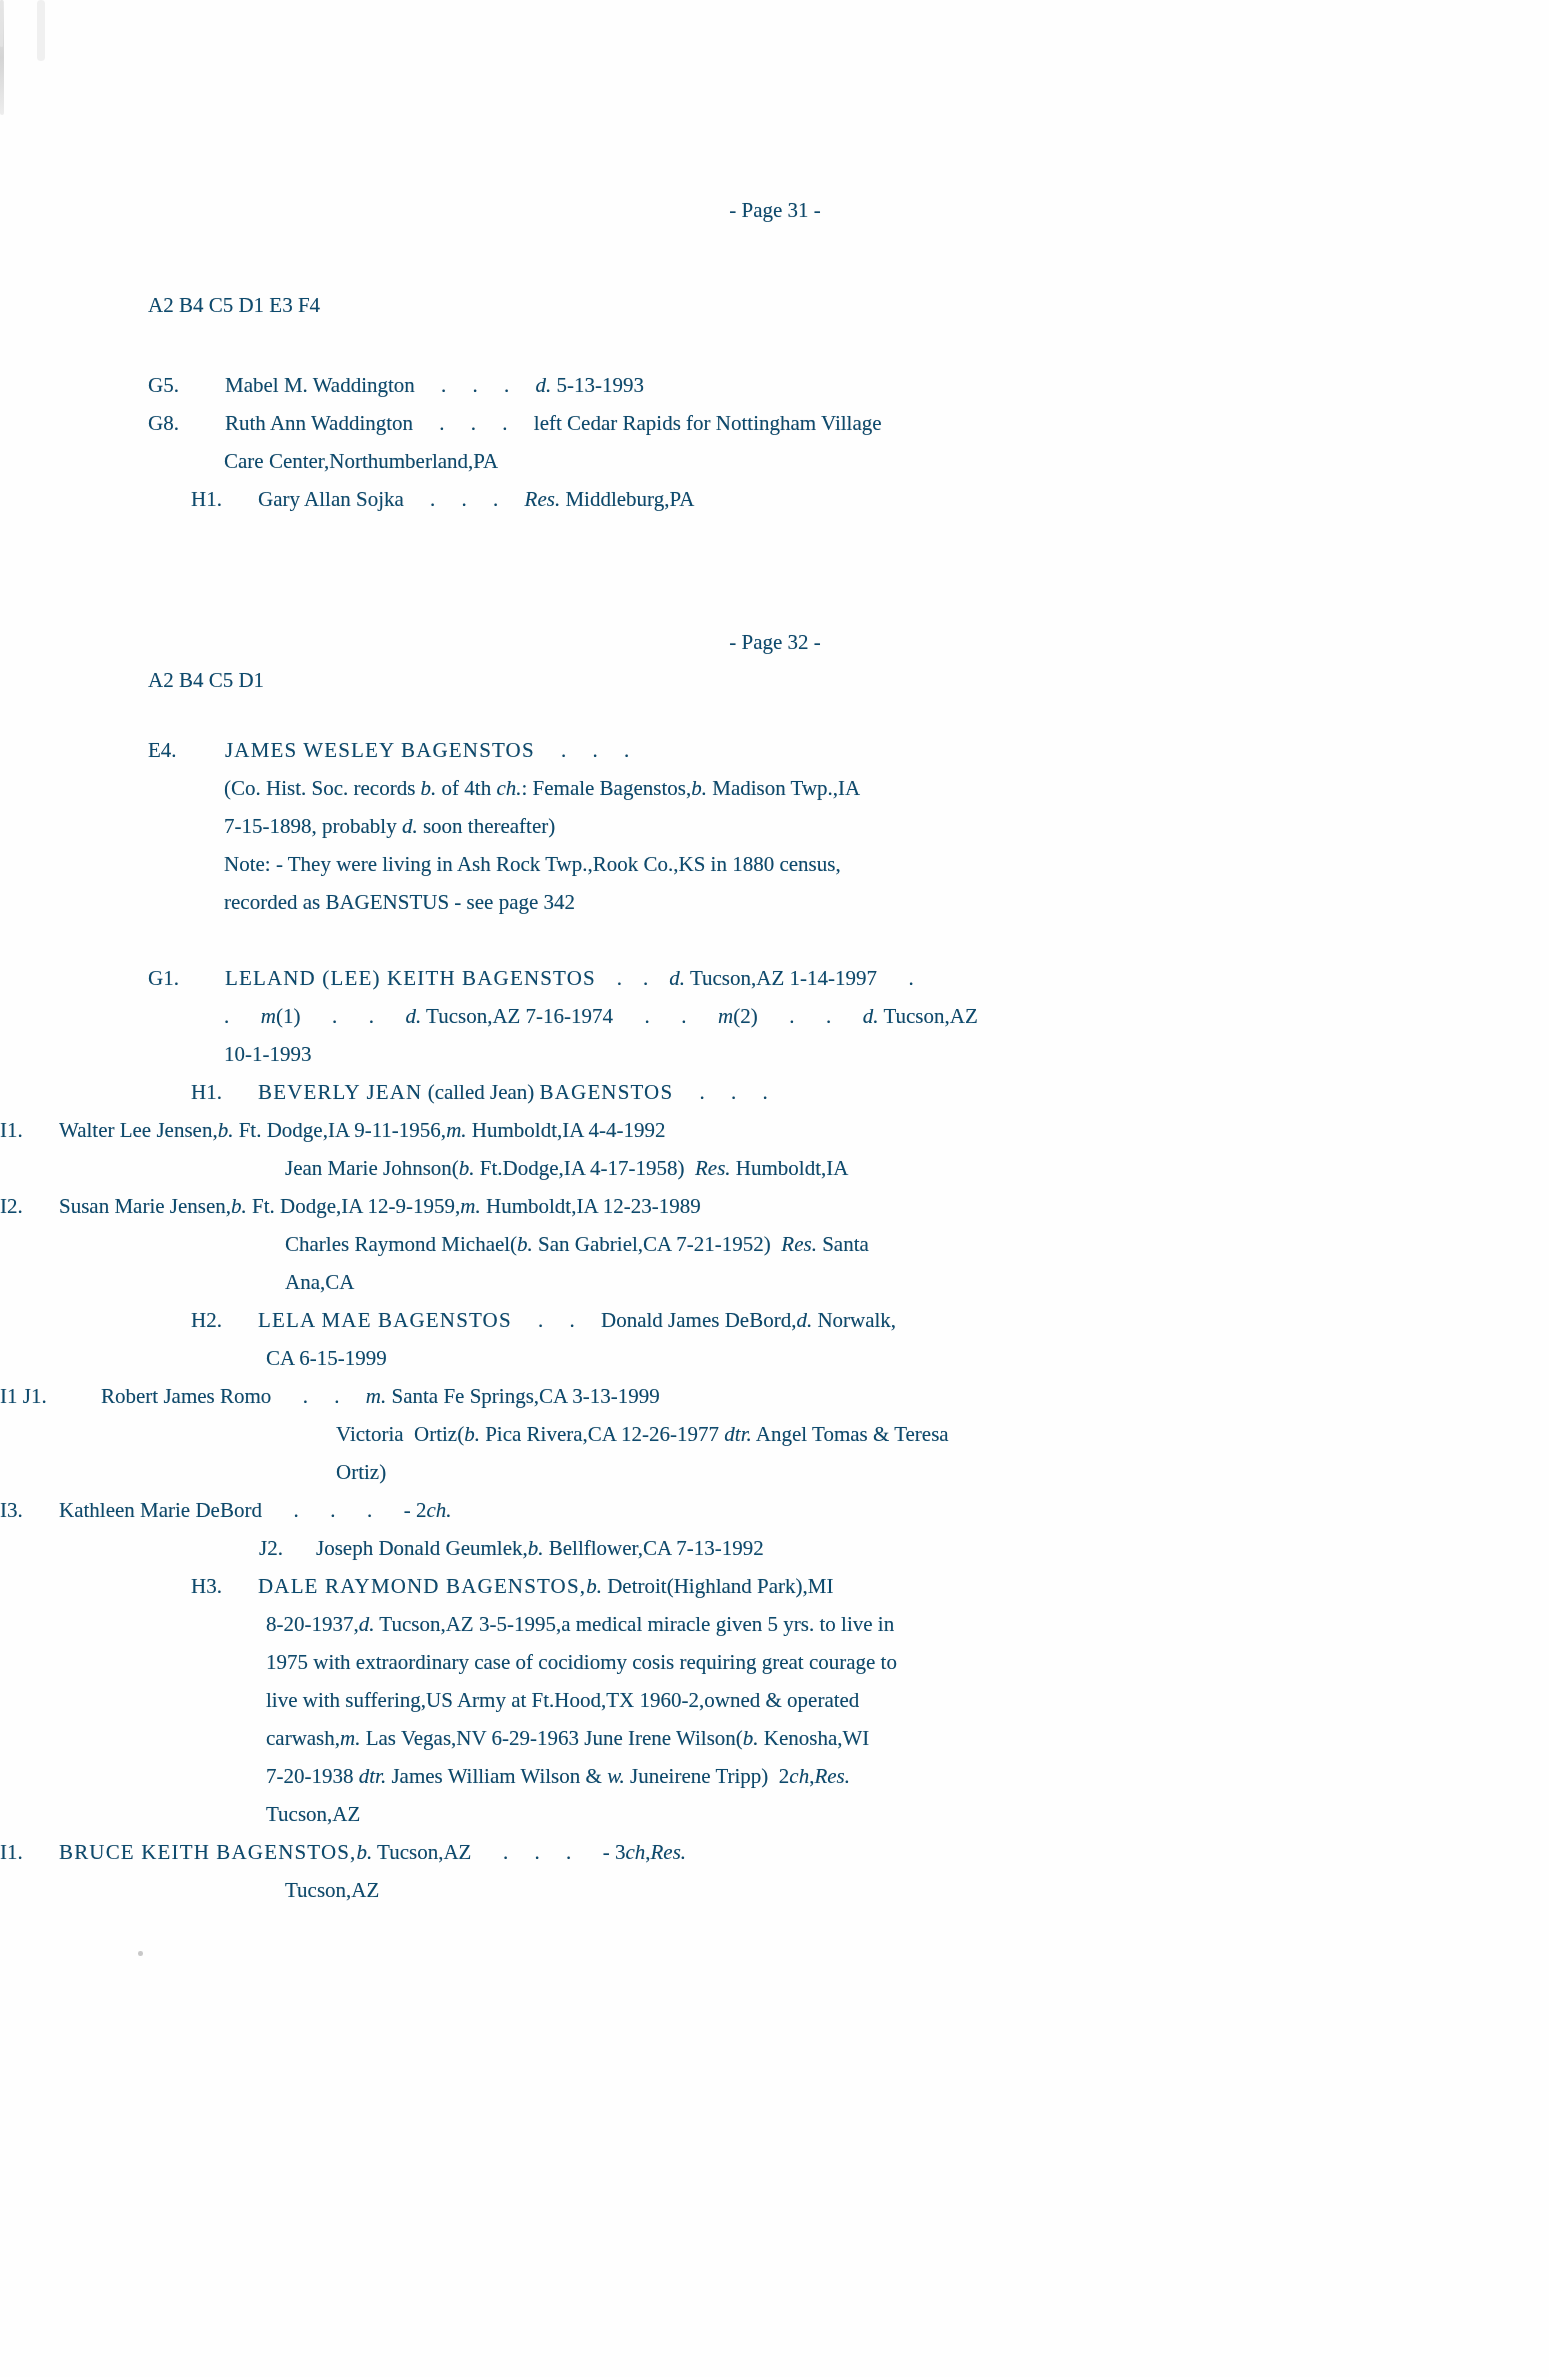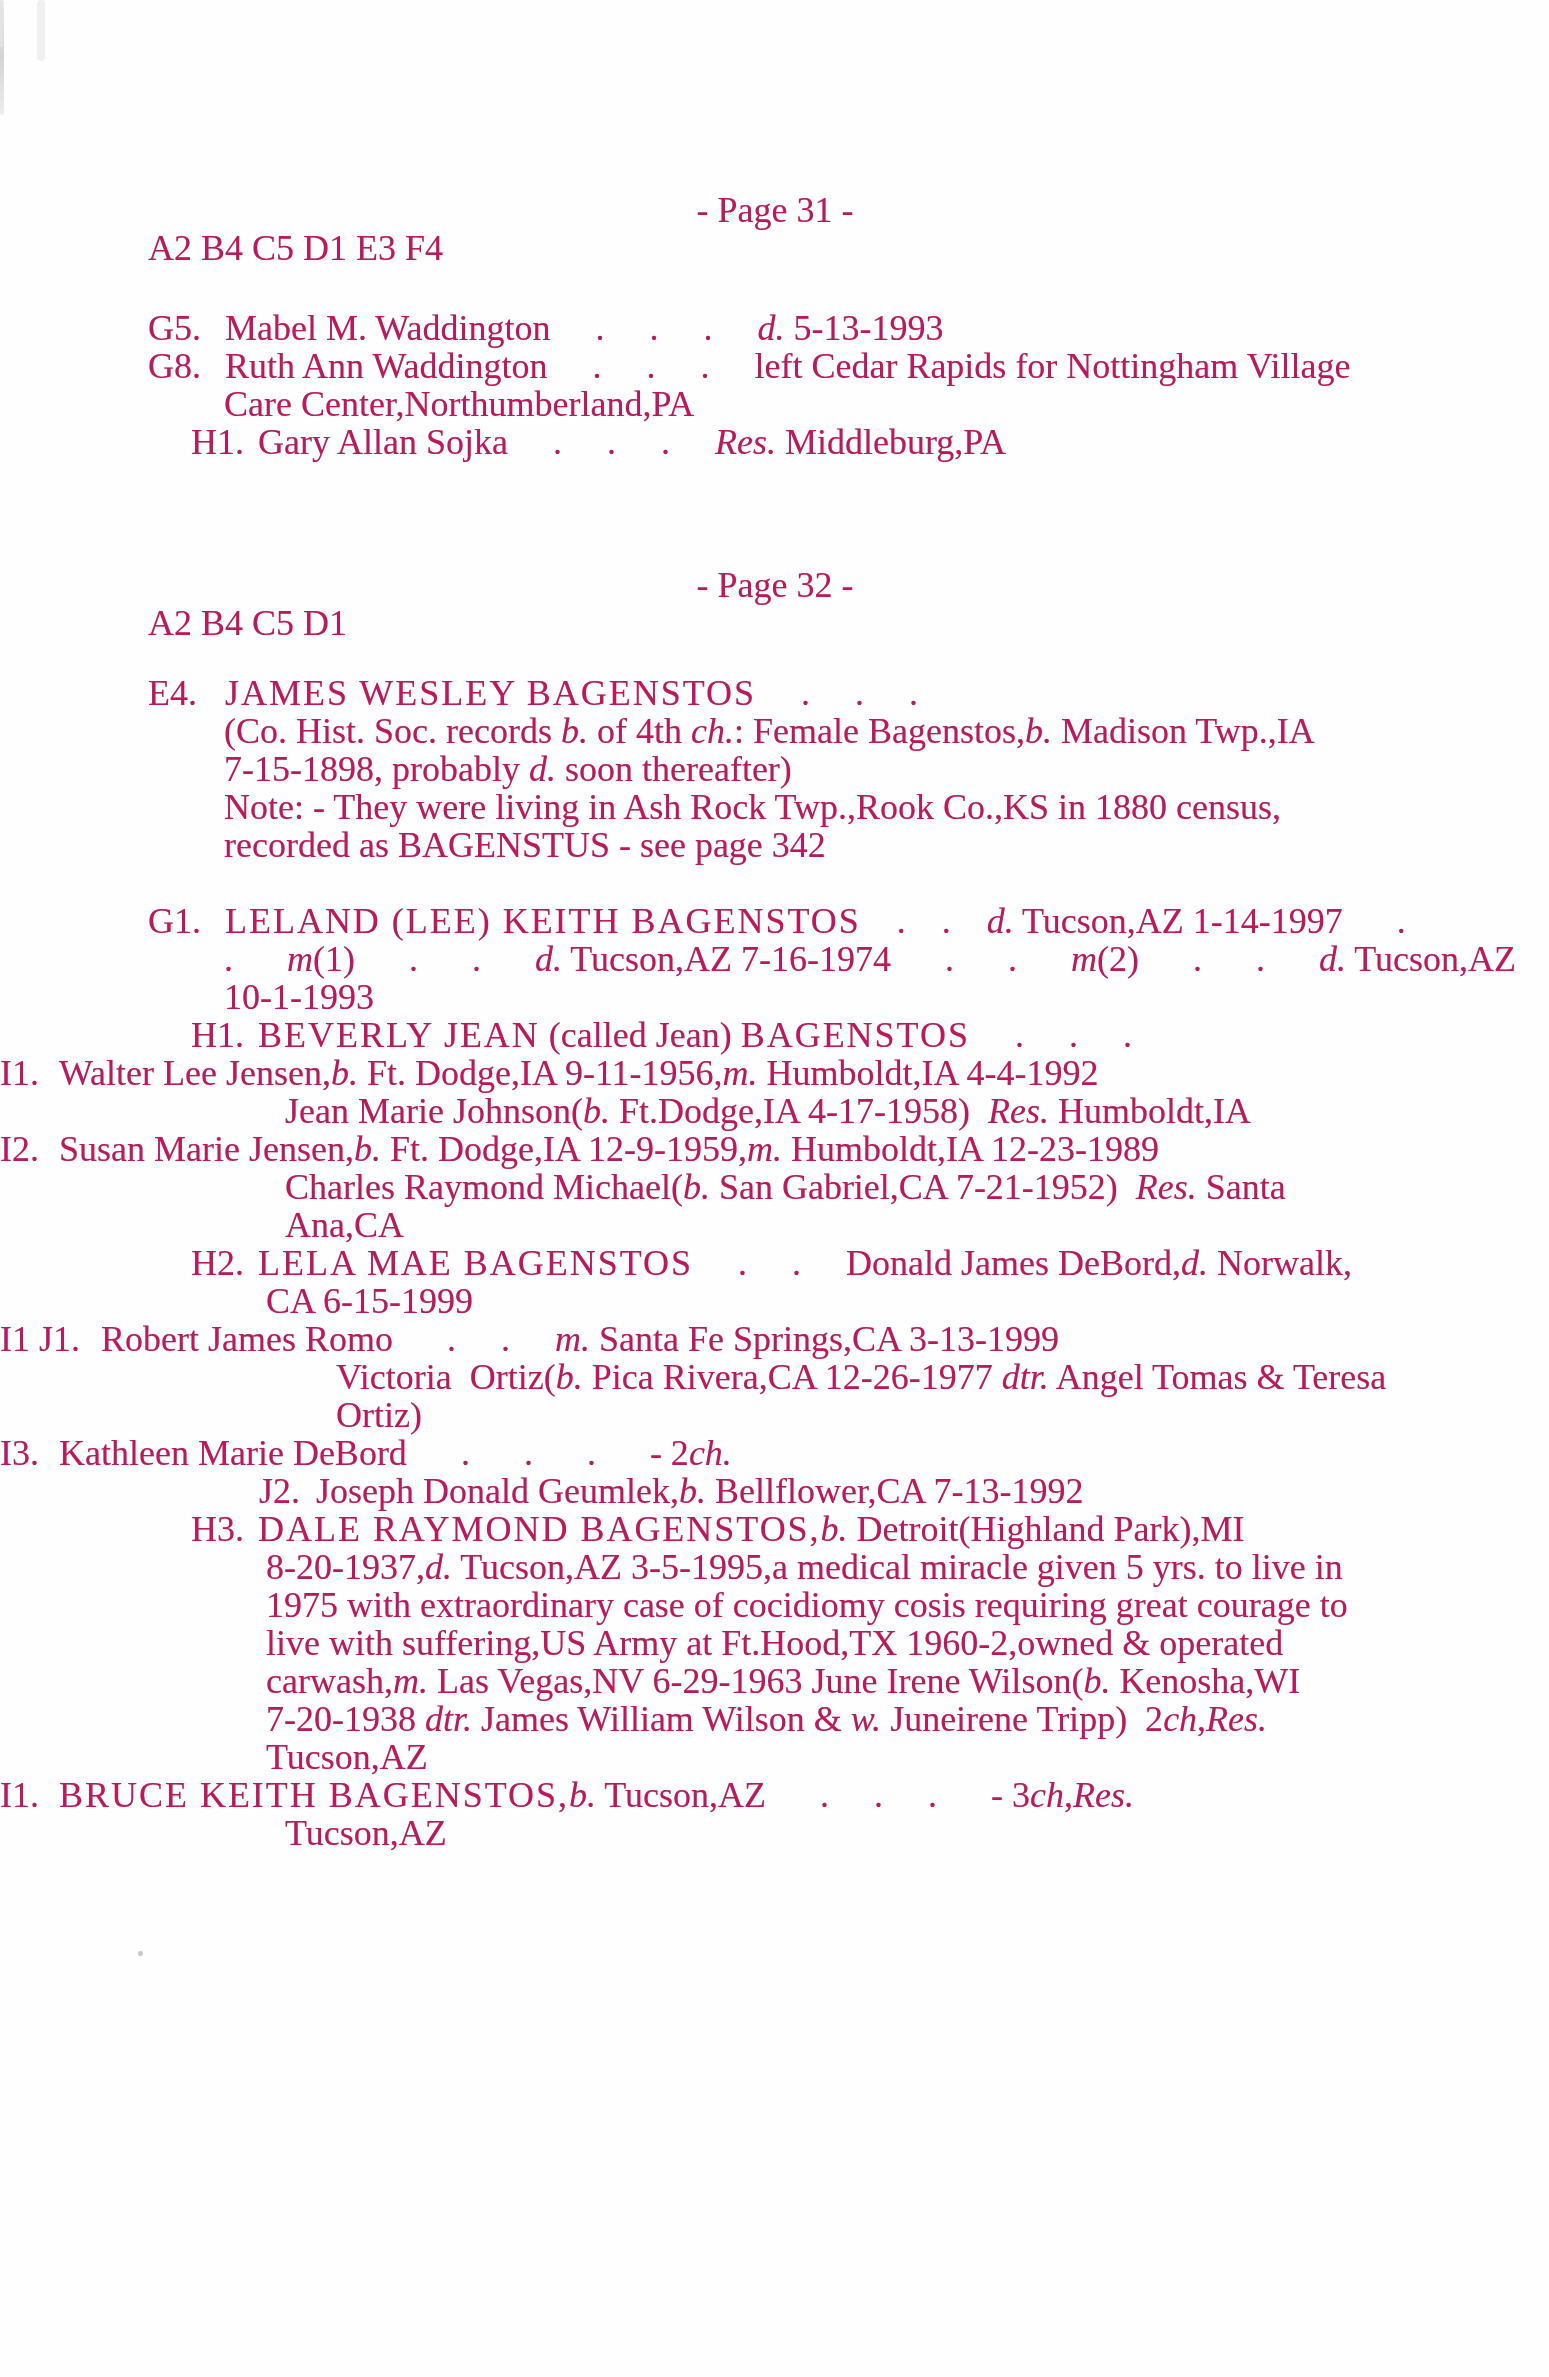--- a/index.html
+++ b/index.html
@@ -21,23 +21,23 @@
     color: #141414;
   }
   .doc-lines {
     position: absolute;
     top: 0;
     left: 0;
     width: 1550px;
   }
   .line {
     white-space: pre-wrap;
-    font-size: 36px;
+    font-size: 21px;
     line-height: 38px;
-    color: #be185d;
+    color: #0c4a6e;
     text-shadow: 0 0 0.7px rgba(0,0,0,0.28);
   }
   .line.center {
     text-align: center;
     padding-left: 0 !important;
   }
   
   .ind-a   { padding-left: 148px; }
   .ind-ca  { padding-left: 224px; }
   .ind-h   { padding-left: 191px; }
@@ -78,21 +78,21 @@
     left: 138px; top: 1951px; width: 4.7px; height: 4.7px;
     background: #9a9a9a; opacity: 0.55; border-radius: 50%;
   }
 </style>
 </head>
 <body>
 
 <div class="page">
   <div class="doc-lines">
       <div class="line ind-a center" style="margin-top: 191px;"><span class="">- Page 31 -</span></div>
-      <div class="line ind-a" style=""><span class="">A2 B4 C5 D1 E3 F4</span></div>
+      <div class="line ind-a" style="margin-top: 57px;"><span class="">A2 B4 C5 D1 E3 F4</span></div>
       <div class="line ind-a" style="margin-top: 42px;"><span class="label">G5.</span><span class="">Mabel M. Waddington</span><span class="">     .     .     .     </span><span class="it ">d.</span><span class=""> 5-13-1993</span></div>
       <div class="line ind-a"><span class="label">G8.</span><span class="">Ruth Ann Waddington</span><span class="">     .     .     .     </span><span class="">left Cedar Rapids for Nottingham Village</span></div>
       <div class="line ind-ca"><span class="">Care Center,Northumberland,PA</span></div>
       <div class="line ind-h"><span class="label">H1.</span><span class="">Gary Allan Sojka</span><span class="">     .     .     .     </span><span class="it ">Res.</span><span class=""> Middleburg,PA</span></div>
       <div class="line ind-a center" style="margin-top: 105px;"><span class="">- Page 32 -</span></div>
       <div class="line ind-a"><span class="">A2 B4 C5 D1</span></div>
       <div class="line ind-a" style="margin-top: 32px;"><span class="label">E4.</span><span class="sp">JAMES WESLEY BAGENSTOS</span><span class="">     .     .     .</span></div>
       <div class="line ind-ca"><span class="">(Co. Hist. Soc. records </span><span class="it ">b.</span><span class=""> of 4th </span><span class="it ">ch.</span><span class="">: Female Bagenstos,</span><span class="it ">b.</span><span class=""> Madison Twp.,IA</span></div>
       <div class="line ind-ca"><span class="">7-15-1898, probably </span><span class="it ">d.</span><span class=""> soon thereafter)</span></div>
       <div class="line ind-ca"><span class="">Note: - They were living in Ash Rock Twp.,Rook Co.,KS in 1880 census,</span></div>

